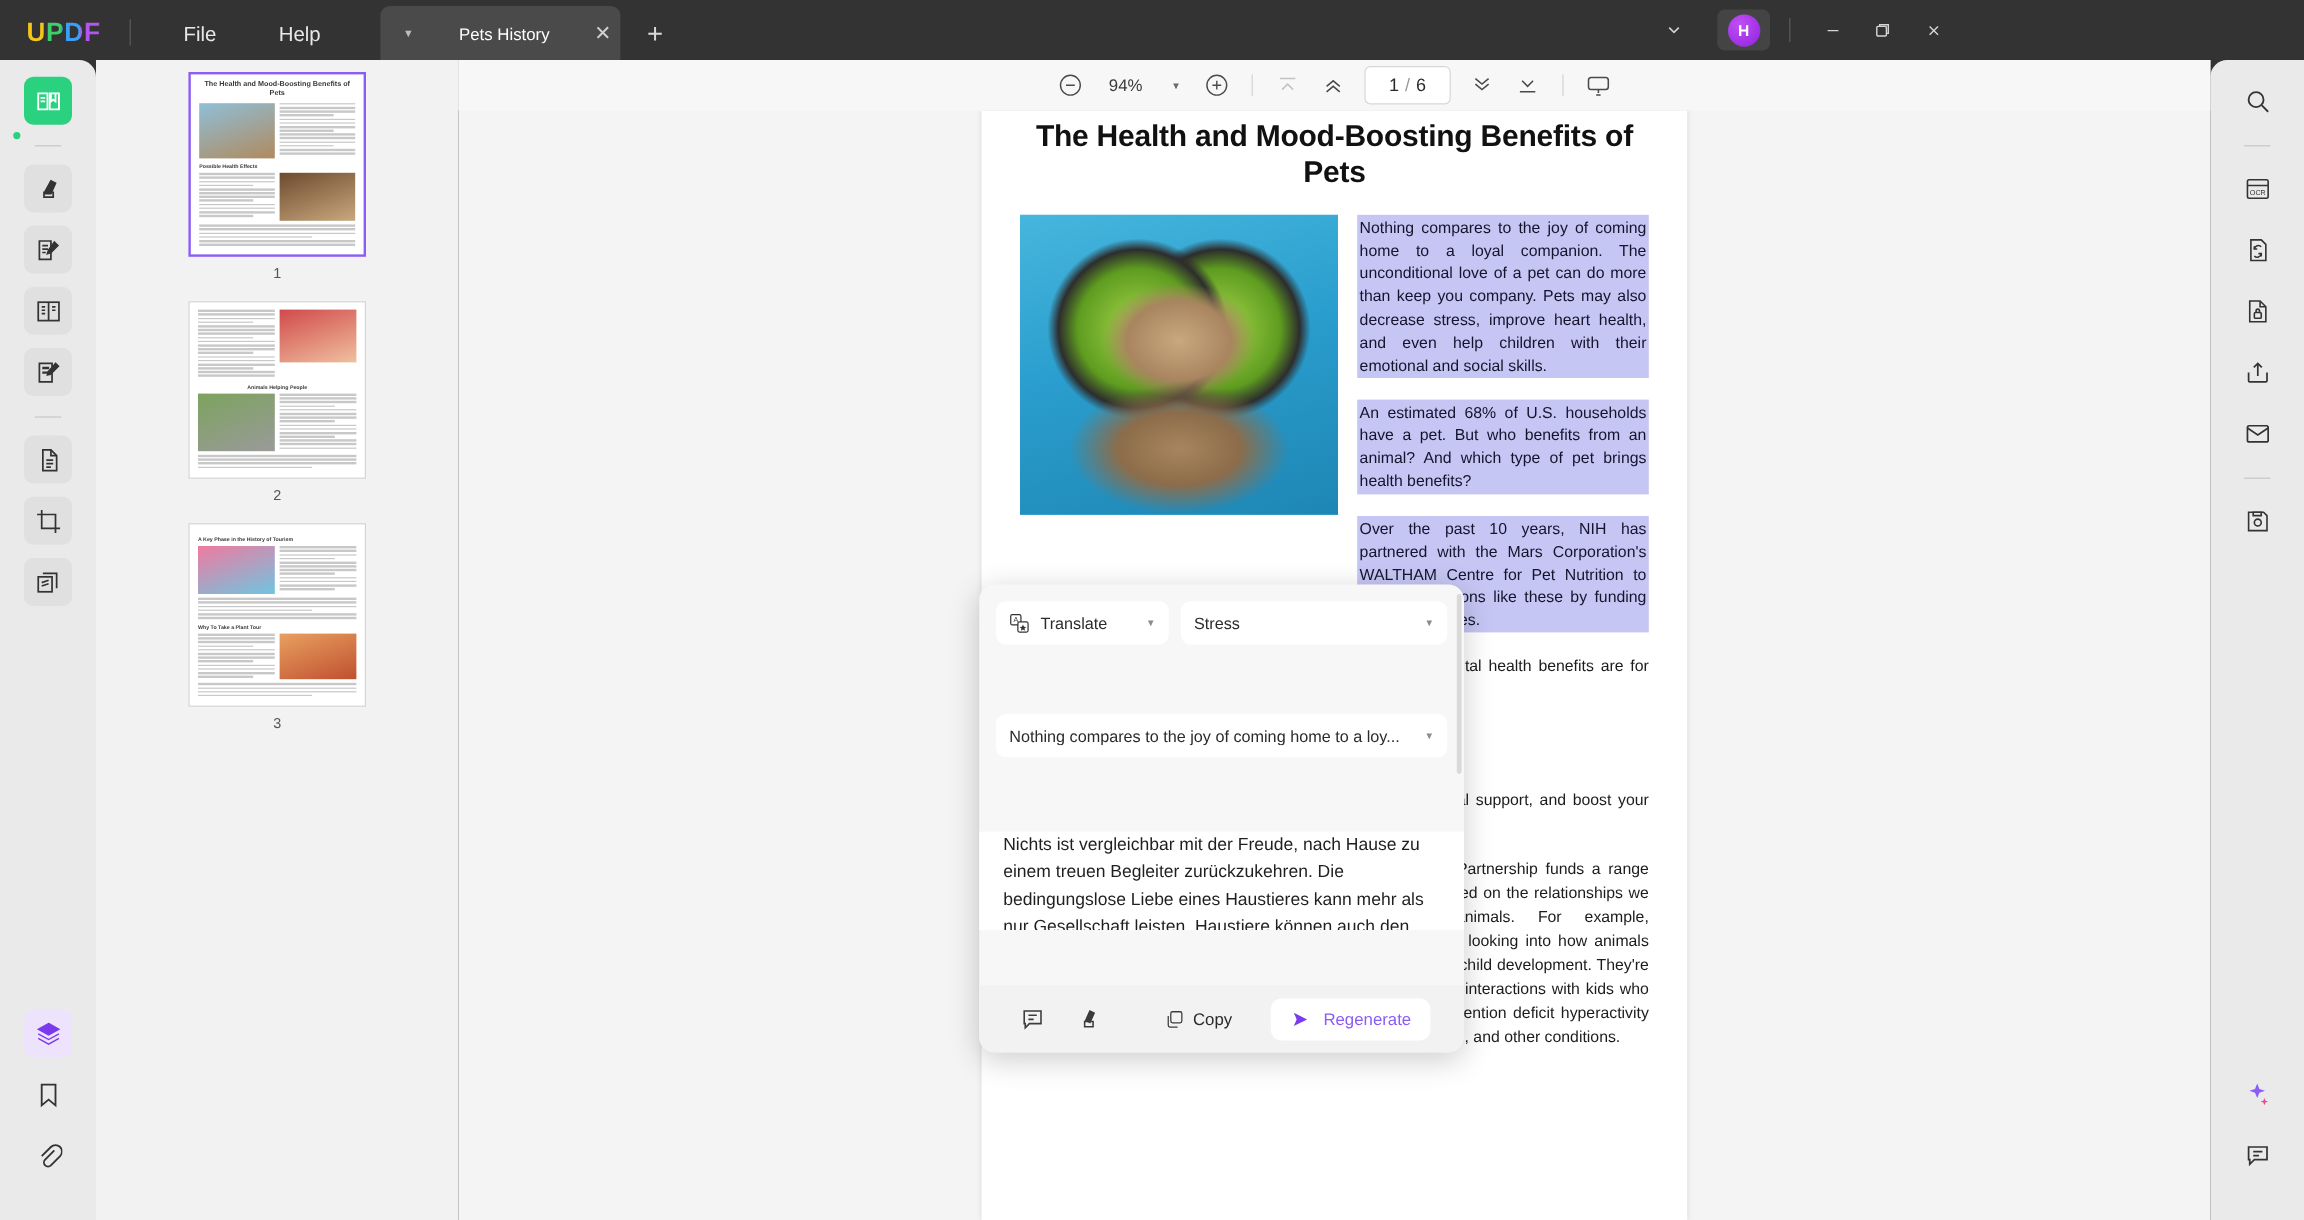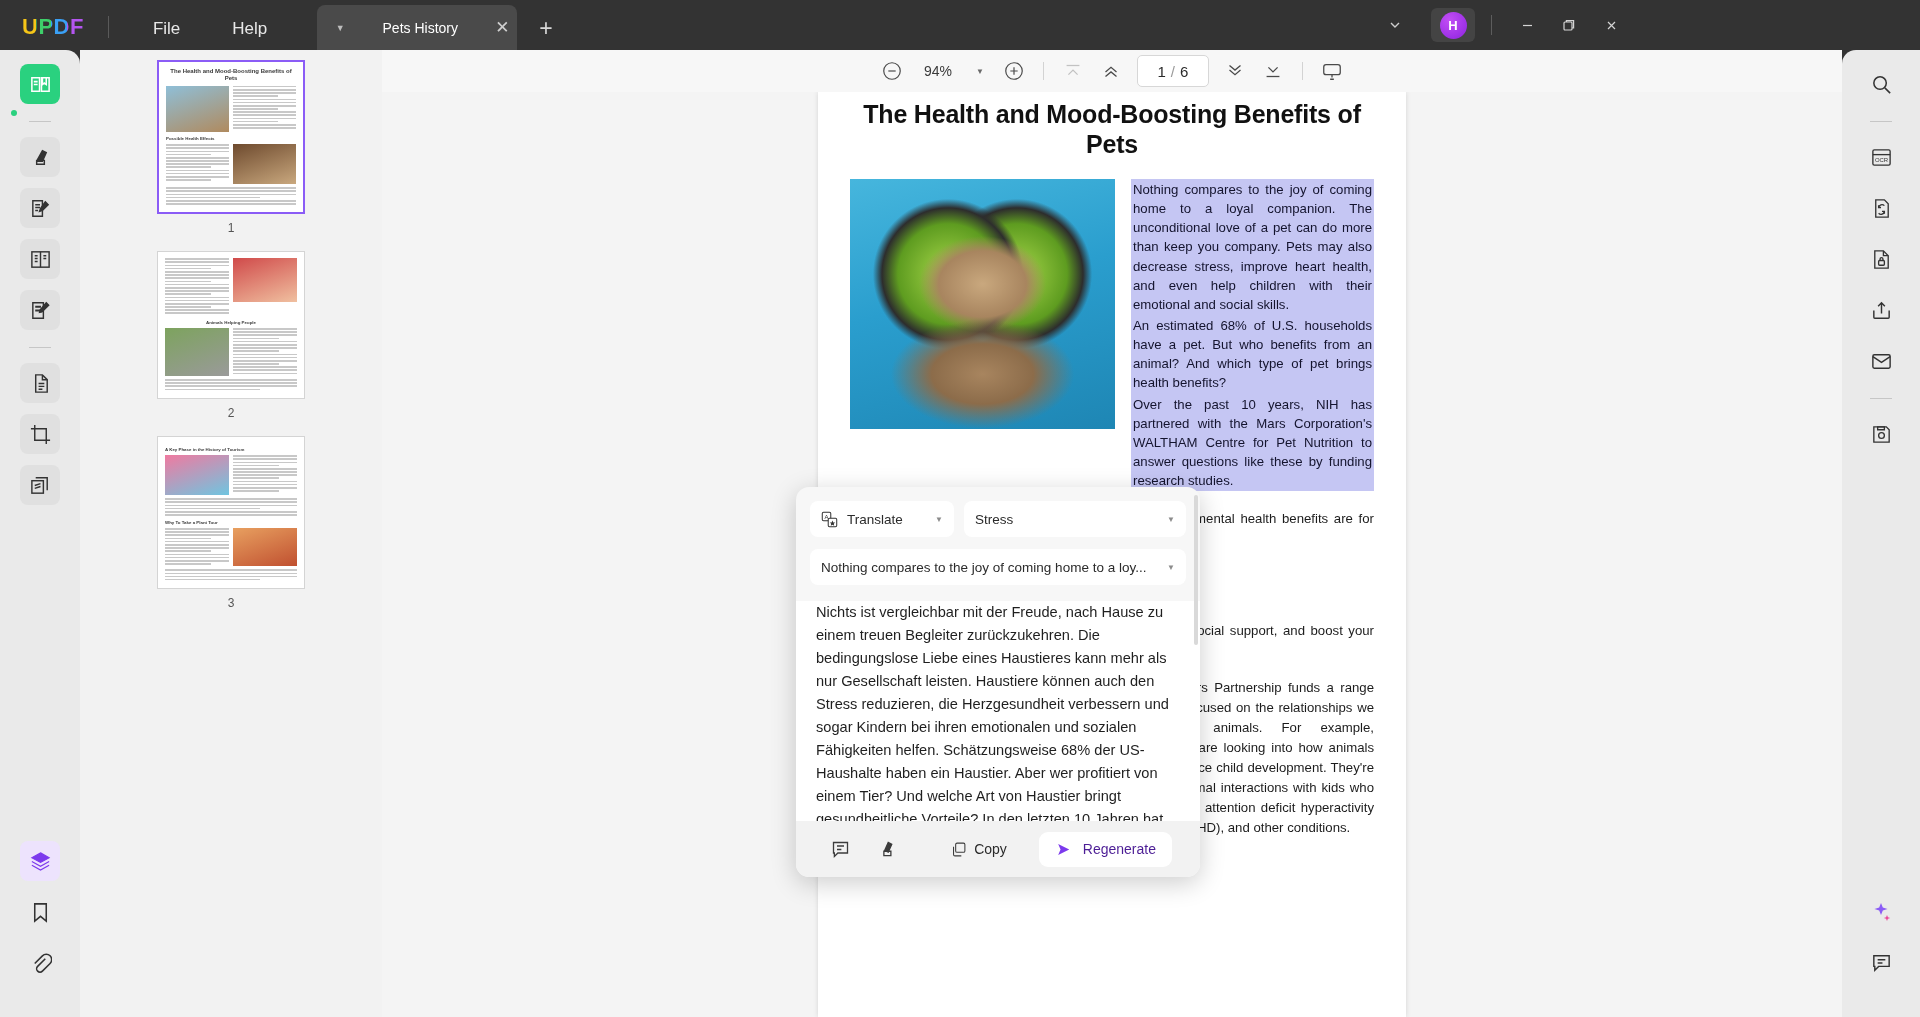--- a/index.html
+++ b/index.html
@@ -190,42 +190,42 @@
     border-left: 26px solid transparent; border-right: 26px solid transparent;
     border-bottom: 48px solid #a8855f;
   }
   .cat-ear-l { left: 48px; transform: rotate(-14deg); }
   .cat-ear-r { right: 48px; transform: rotate(14deg); }
   .hero-text { flex: 1; }
   .hl {
     background: #c5c6f3; color: #14142e; font-size: 13.2px; line-height: 1.45;
     text-align: justify; padding: 1px 2px; display: block;
   }
-  .hl + .hl { }
+  .hl + .hl { margin-top: 18px; }
   .body-p {
     font-size: 13.2px; line-height: 1.52; color: #1c1c1c;
     text-align: justify; margin-top: 18px;
   }
   .sec-h {
     font-size: 19px; font-weight: bold; color: #111; margin-top: 34px;
   }
   .cols {
     column-count: 2; column-gap: 22px; margin-top: 16px;
   }
   .cols p {
     font-size: 13.2px; line-height: 1.52; color: #1c1c1c;
     text-align: justify; margin-bottom: 16px;
   }
 
   
   .popup {
-    position: absolute; left: 414px; top: 395px; width: 404px; height: 390px;
+    position: absolute; left: 434px; top: 395px; width: 404px; height: 390px;
     background: #f7f7f7; border-radius: 13px;
     box-shadow: 0 6px 26px rgba(0,0,0,.20);
-    display: flex; flex-direction: column; overflow: hidden;
+    display: flex; flex-direction: column; overflow: hidden; gap: 46px;
   }
   .pop-top { padding: 14px 14px 0; display: flex; gap: 10px; }
   .pill {
     height: 36px; background: #ffffff; border-radius: 8px;
     display: flex; align-items: center; padding: 0 11px;
     font-size: 13.5px; color: #2b2b2b; cursor: pointer;
   }
   .pill.mode { width: 144px; }
   .pill.lang { flex: 1; }
   .pill .pcaret { margin-left: auto; font-size: 8px; color: #8c8c8c; }
@@ -250,21 +250,21 @@
     width: 32px; height: 30px; display: flex; align-items: center;
     justify-content: center; cursor: pointer; color: #3c3c3c; border-radius: 5px;
   }
   .copy-btn {
     margin-left: auto; display: flex; align-items: center; gap: 7px;
     font-size: 14px; color: #2b2b2b; cursor: pointer; padding: 6px 10px;
     border-radius: 7px;
   }
   .regen-btn {
     display: flex; align-items: center; gap: 9px; background: #ffffff;
-    border-radius: 9px; padding: 8px 16px; font-size: 14px; color: #4c1d95;
+    border-radius: 9px; padding: 8px 16px; font-size: 14px; color: #8b5cf6;
     cursor: pointer; margin-left: 8px; justify-content: space-between;
   }
 
   .scrollbar-v {
     position: absolute; right: 2px; top: 8px; width: 4px; height: 150px;
     background: #d9d9d9; border-radius: 2px;
   }
   svg { display: block; }
 </style>
 </head>

